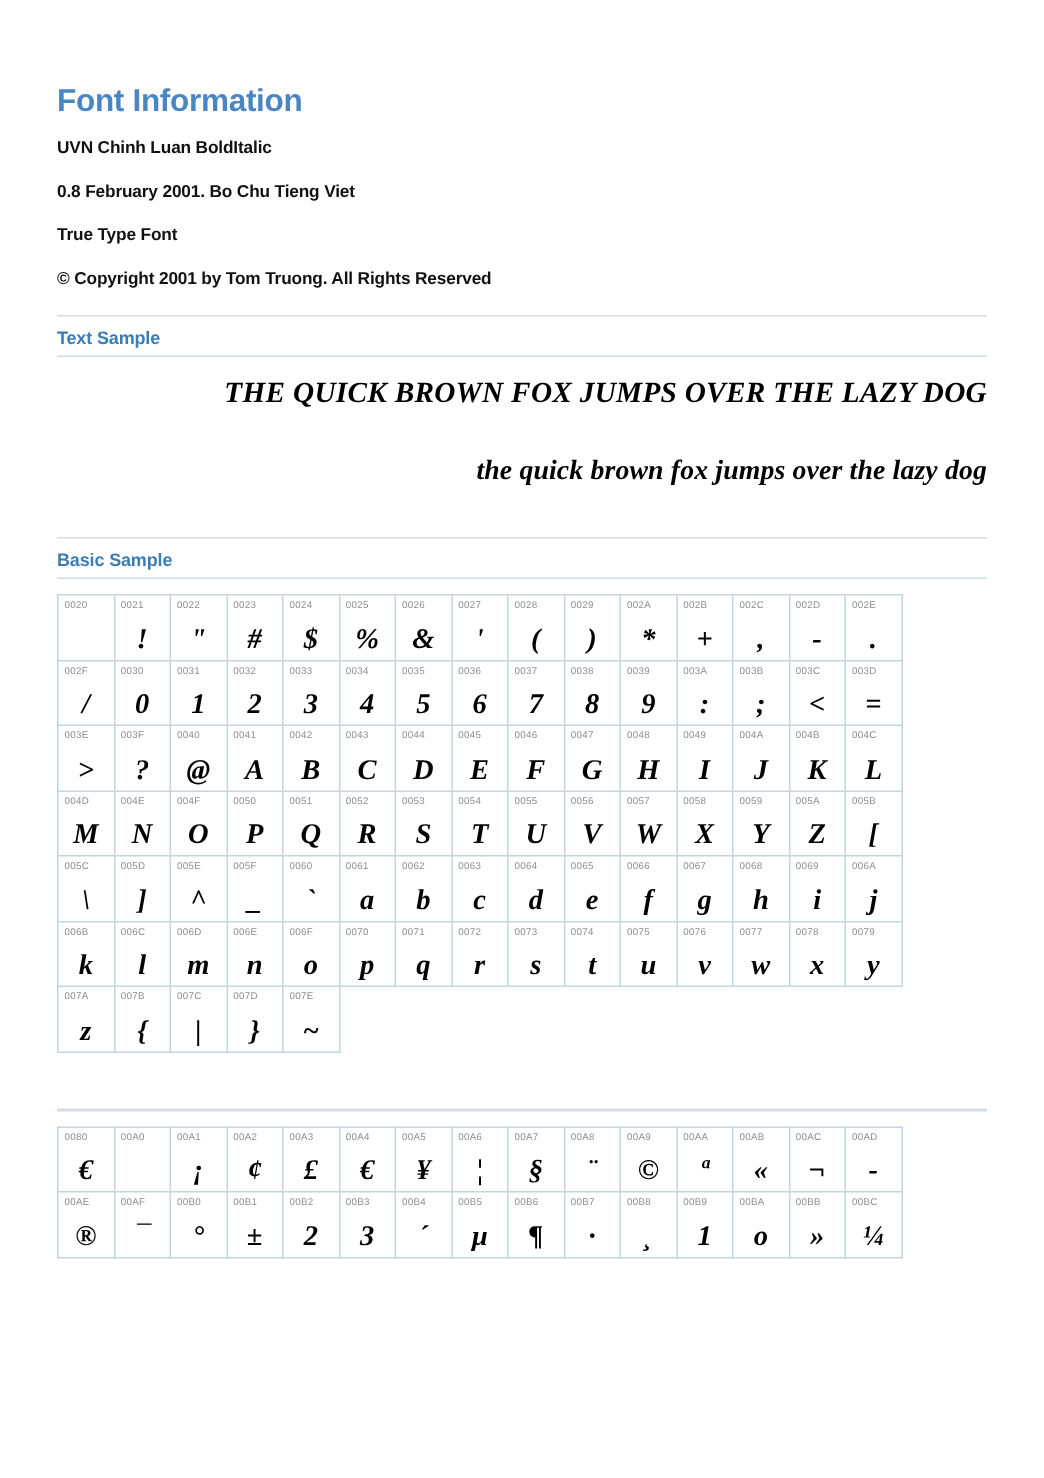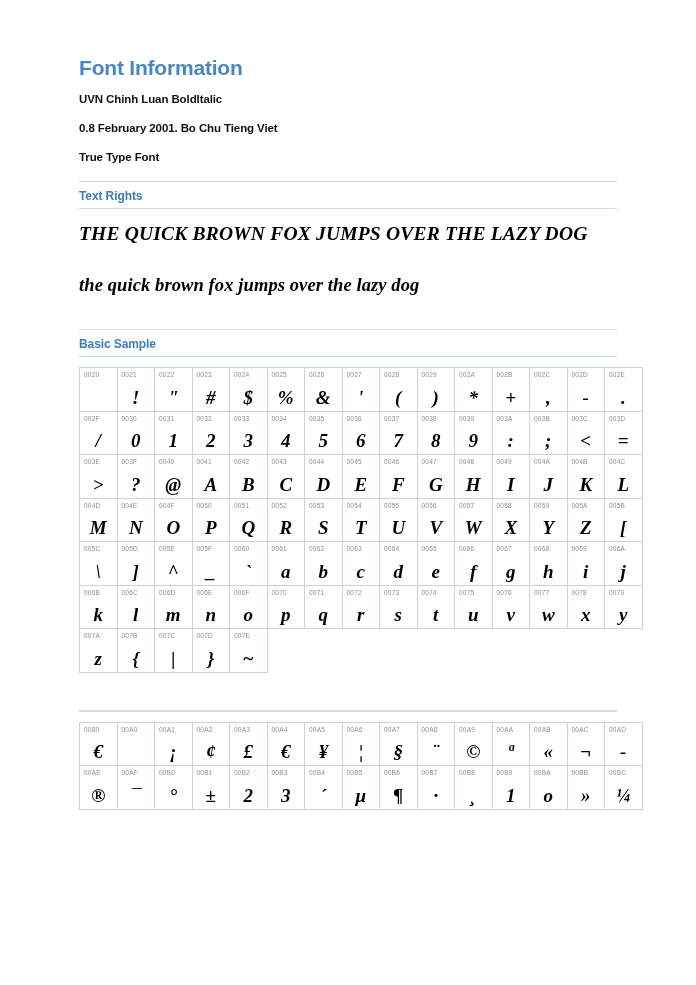--- a/index.html
+++ b/index.html
@@ -12,21 +12,21 @@
     height: 985px;
     font-family: "Liberation Sans", sans-serif;
     -webkit-font-smoothing: antialiased;
     overflow: hidden;
   }
   .page {
     position: relative;
     width: 696px;
     height: 985px;
     box-sizing: border-box;
-    padding: 0 79px;
+    padding: 0 38px;
   }
 
   
   .doc-header {
     padding-top: 56px;
   }
   .doc-title {
     font-size: 21px;
     font-weight: bold;
     color: #4a86c4;
@@ -58,21 +58,21 @@
     padding: 7px 0 5px 0;
   }
   .rule-under {
     height: 1px;
     background: #cfdcea;
   }
 
   
   .sample-block {
     padding: 14px 0 10px 0;
-    text-align: left;
+    text-align: right;
   }
   .sample-line {
     font-family: "Liberation Serif", "DejaVu Serif", serif;
     font-weight: bold;
     font-style: italic;
     color: #000000;
     white-space: nowrap;
   }
   .sample-upper {
     font-size: 19.5px;
@@ -130,24 +130,25 @@
 </head>
 <body>
 
 <div class="page">
 
   <div class="doc-header">
     <div class="doc-title">Font Information</div>
     <div class="meta-line">UVN Chinh Luan BoldItalic</div>
     <div class="meta-line">0.8 February 2001. Bo Chu Tieng Viet</div>
     <div class="meta-line">True Type Font</div>
+    <div class="meta-line">© Copyright 2001 by Tom Truong. All Rights Reserved</div>
   </div>
 
   <div class="rule-top"></div>
-  <div class="section-head">Text Rights</div>
+  <div class="section-head">Text Sample</div>
   <div class="rule-under"></div>
 
   <div class="sample-block">
     <div class="sample-line sample-upper">THE QUICK BROWN FOX JUMPS OVER THE LAZY DOG</div>
     <div class="sample-line sample-lower">the quick brown fox jumps over the lazy dog</div>
   </div>
 
   <div class="rule-top"></div>
   <div class="section-head">Basic Sample</div>
   <div class="rule-under"></div>

